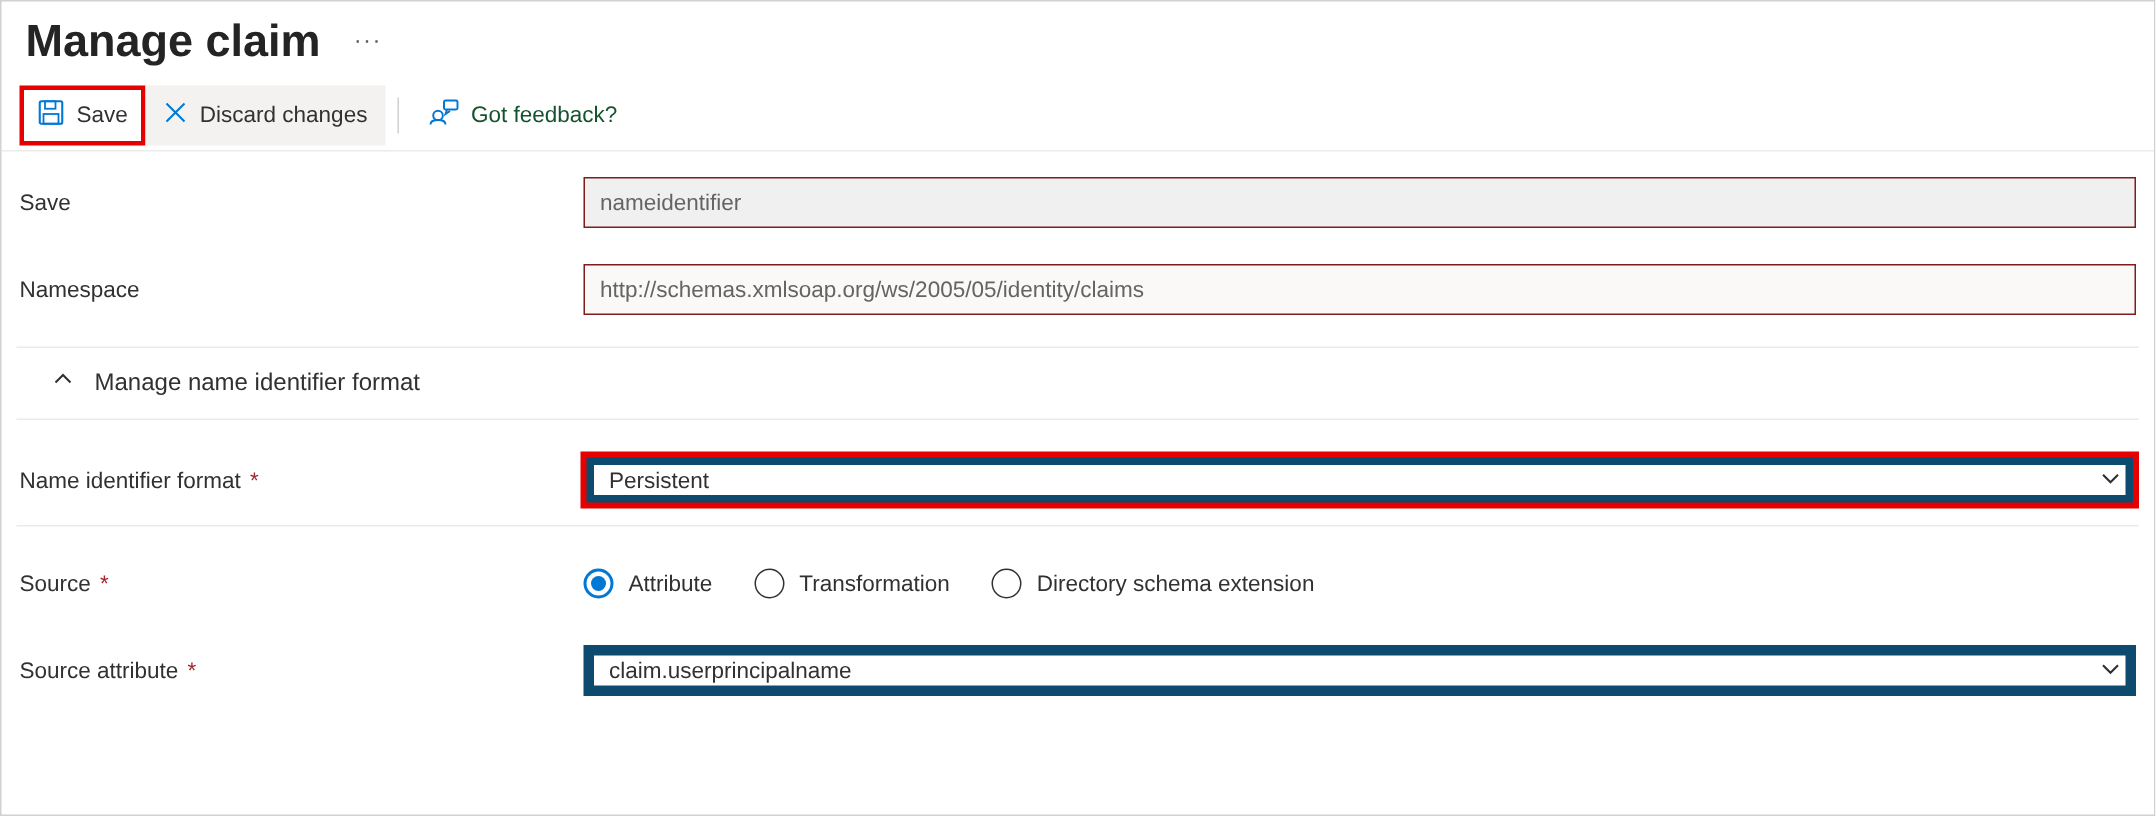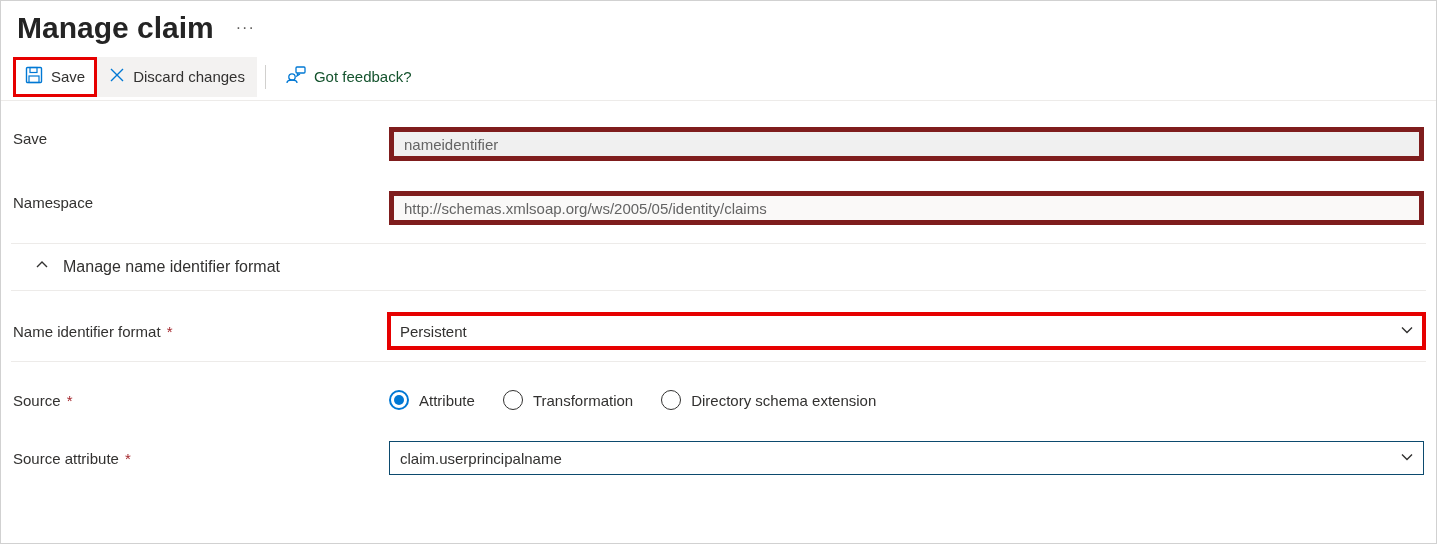--- a/index.html
+++ b/index.html
@@ -18,28 +18,28 @@
   .toolbar-btn.discard { background: #f3f2f1; }
   .toolbar-sep { width: 1px; height: 24px; background: #d1d0ce; margin: 0 8px; }
   .icon-svg { display: inline-block; flex-shrink: 0; }
   .feedback { color: #14532d; }
 
   
   .form-area { padding: 14px 10px 0 10px; }
   .row { display: flex; align-items: center; min-height: 40px; margin-bottom: 18px; }
   .label-col { width: 378px; padding-left: 2px; font-size: 15px; color: #323130; }
   .field-col { flex: 1; padding-right: 2px; }
-  .text-input { width: 100%; height: 34px; border: 5px solid #7f1d1d; padding: 0 10px; font-size: 15px; color: #646464; background: #f0f0f0; margin-top: 12px; }
+  .text-input { width: 100%; height: 34px; border: 1px solid #7f1d1d; padding: 0 10px; font-size: 15px; color: #646464; background: #f0f0f0; }
   .text-input.light { background: #faf9f8; }
 
   
   .section-header { display: flex; align-items: center; gap: 14px; padding: 14px 0 14px 24px; font-size: 16px; cursor: pointer; border-top: 1px solid #edebe9; border-bottom: 1px solid #edebe9; margin-bottom: 20px; }
 
   .select-wrap { position: relative; width: 100%; }
-  .select-box { width: 100%; height: 34px; border: 1px solid #0c4a6e; background: #fff; padding: 0 36px 0 10px; font-size: 15px; display: flex; align-items: center; cursor: pointer; }
+  .select-box { width: 100%; height: 34px; border: 7px solid #0c4a6e; background: #fff; padding: 0 36px 0 10px; font-size: 15px; display: flex; align-items: center; cursor: pointer; }
   .select-wrap.highlight .select-box { outline: 4px solid #e60000; outline-offset: -2px; }
   .chevron { position: absolute; right: 10px; top: 50%; transform: translateY(-50%); pointer-events: none; }
 
   
   .radio-group { display: flex; align-items: center; gap: 28px; padding: 4px 0; }
   .radio-opt { display: inline-flex; align-items: center; gap: 10px; font-size: 15px; cursor: pointer; }
   .radio-circle { width: 20px; height: 20px; border-radius: 50%; border: 1px solid #323130; display: inline-flex; align-items: center; justify-content: center; background: #fff; }
   .radio-circle.selected { border: 2px solid #0078d4; }
   .radio-dot { width: 10px; height: 10px; border-radius: 50%; background: #0078d4; }
 

